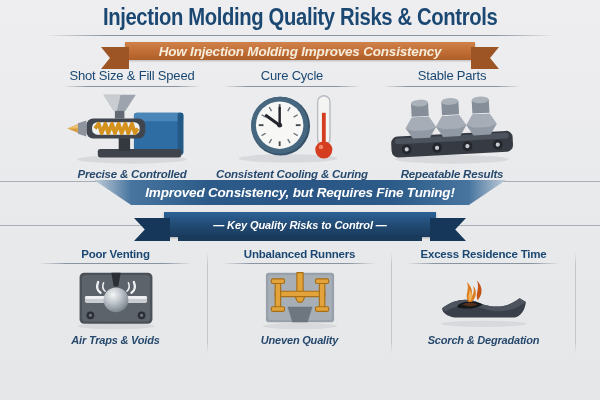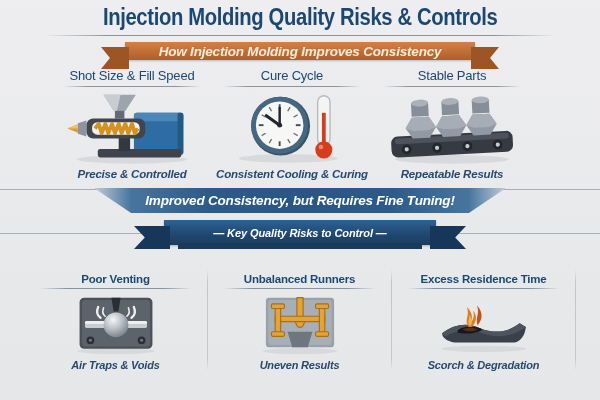--- a/index.html
+++ b/index.html
@@ -58,21 +58,21 @@
     background:linear-gradient(90deg,rgba(138,148,160,0),#8a94a0 18%,#8a94a0 82%,rgba(138,148,160,0));
   }
   .bicon { height:78px; margin-top:2px; display:flex; align-items:center; justify-content:center; }
   .bicon svg { width:142px; height:76px; }
   .cap {
     font-size:11.5px; font-weight:bold; font-style:italic; color:#27496d;
     letter-spacing:-0.2px; white-space:nowrap; margin-top:1px;
   }
 
   
-  .mid-wrap { position:relative; margin-top:8px; height:25px; }
+  .mid-wrap { position:relative; height:25px; }
   .mid-line { position:absolute; top:1px; left:0; right:0; height:1px; background:#a7aeb7; }
   .banner-blue {
     position:relative; width:412px; height:25px; margin:0 auto;
     clip-path:polygon(0 0,100% 0,91% 100%,9% 100%);
     background:linear-gradient(90deg,#c2cdd9 0%,#47759f 9%,#2d5b89 28%,#295685 50%,#2d5b89 72%,#47759f 91%,#c2cdd9 100%);
     display:flex; align-items:center; justify-content:center;
   }
   .banner-blue span {
     color:#ffffff; font-weight:bold; font-style:italic; font-size:13.5px;
     letter-spacing:-0.2px; white-space:nowrap;
@@ -96,21 +96,21 @@
   .ribbon-navy .fold {
     position:absolute; bottom:-4px; left:14px; right:14px; height:6px;
     background:#1a3a5c; z-index:-2;
   }
   .ribbon-navy span {
     color:#ffffff; font-weight:bold; font-style:italic; font-size:11px;
     letter-spacing:-0.1px; white-space:nowrap;
   }
 
   
-  .risks { display:flex; width:552px; margin:16px 0 0 24px;align-items:flex-end; }
+  .risks { display:flex; width:552px; margin:7px 0 0 24px; }
   .rcol { flex:1; text-align:center; padding:0 2px; }
   .vdiv {
     width:1px; height:102px; margin-top:4px;
     background:linear-gradient(180deg,rgba(195,199,205,0),#c3c7cd 12%,#c3c7cd 88%,rgba(195,199,205,0));
   }
   .rcol h3 {
     font-size:11.5px; font-weight:bold; color:#1b4872;
     letter-spacing:-0.2px; white-space:nowrap;
   }
   .ricon { height:64px; margin-top:3px; display:flex; align-items:center; justify-content:center; }
@@ -302,21 +302,21 @@
             <rect x="28" y="30" width="64" height="7"></rect>
             <rect x="28" y="19" width="7" height="33"></rect>
             <rect x="23" y="14" width="17" height="6" rx="2"></rect>
             <rect x="23" y="50" width="17" height="6" rx="2"></rect>
             <rect x="85" y="19" width="7" height="33"></rect>
             <rect x="80" y="14" width="17" height="6" rx="2"></rect>
             <rect x="80" y="50" width="17" height="6" rx="2"></rect>
           </g>
         </svg>
       </div>
-      <p class="rcap">Uneven Results</p>
+      <p class="rcap">Uneven Quality</p>
     </div>
 
     <div class="vdiv"></div>
 
     <div class="rcol">
       <h3>Excess Residence Time</h3>
       <div class="hrule"></div>
       <div class="ricon">
         <svg viewBox="0 0 120 80">
           <ellipse cx="60" cy="72" rx="55" ry="4" fill="#d7d9dc"></ellipse>

